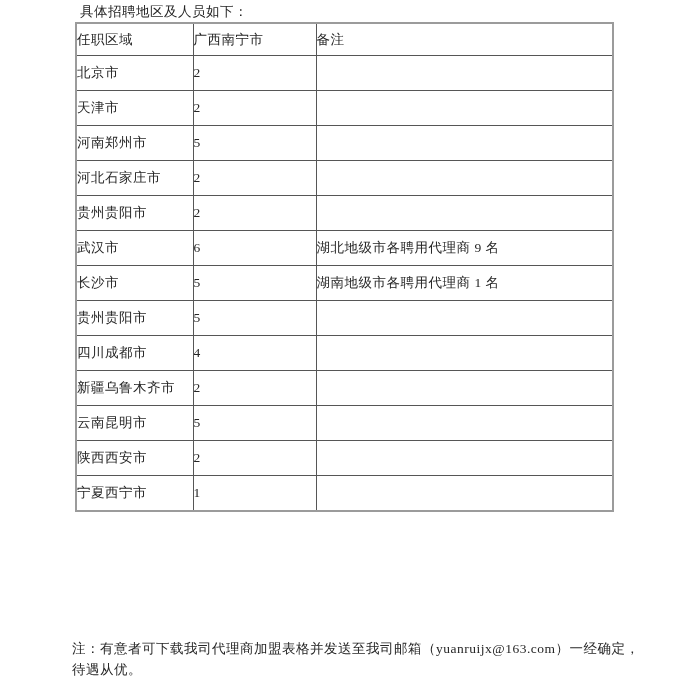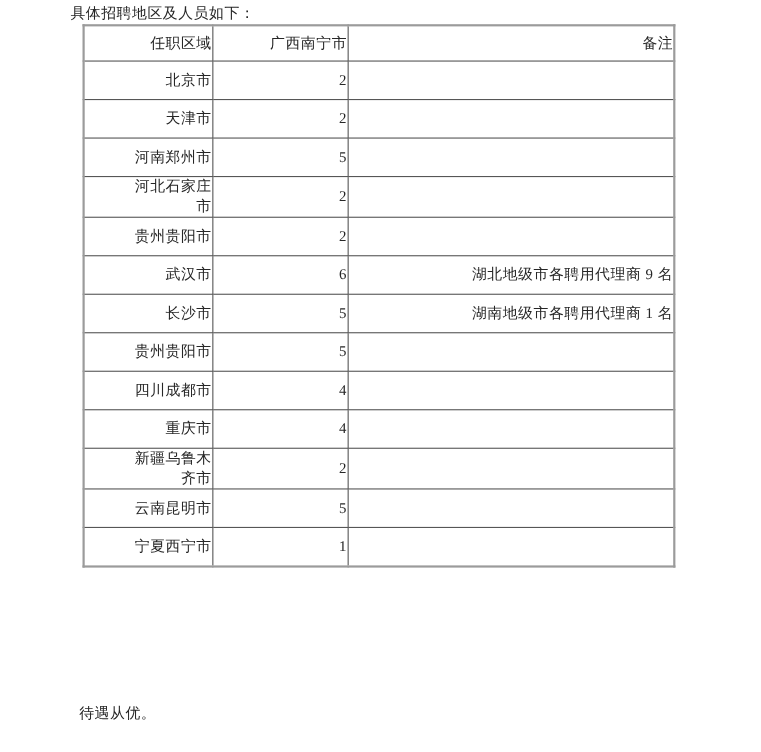--- a/index.html
+++ b/index.html
@@ -10,48 +10,48 @@
   body {
     width: 692px;
     height: 684px;
     position: relative;
     font-family: "Liberation Serif", "DejaVu Serif", serif;
     color: #262626;
     overflow: hidden;
   }
   .intro {
     position: absolute;
-    left: 64px;
+    left: 80px;
     top: 3px;
     font-size: 13.5px;
     letter-spacing: 0.5px;
     white-space: nowrap;
   }
   table.recruit {
     position: absolute;
     left: 75px;
     top: 22px;
     width: 537px;
     border-collapse: collapse;
     table-layout: fixed;
     border: 2px solid #9b9b9b;
   }
   table.recruit th,
   table.recruit td {
     border: 1px solid #565656;
     font-weight: normal;
-    text-align: right;
+    text-align: left;
     vertical-align: middle;
     font-size: 13.5px;
     letter-spacing: 0.5px;
     padding: 0;
     overflow: hidden;
   }
   table.recruit thead th { height: 31px; }
-  table.recruit tbody td { height: 34px; padding-left: 36px; }
+  table.recruit tbody td { height: 34px; }
   col.c-region { width: 117px; }
   col.c-count  { width: 123px; }
   col.c-remark { width: 297px; }
   .note {
     position: absolute;
     left: 72px;
     top: 638px;
     font-size: 13.5px;
     letter-spacing: 0.5px;
     line-height: 21px;
@@ -117,37 +117,40 @@
         <td>贵州贵阳市</td>
         <td>5</td>
         <td></td>
       </tr>
       <tr>
         <td>四川成都市</td>
         <td>4</td>
         <td></td>
       </tr>
       <tr>
-        <td>重庆市</td>
-        <td>4</td>
-        <td></td>
-      </tr>
-      <tr>
         <td>新疆乌鲁木齐市</td>
         <td>2</td>
         <td></td>
       </tr>
       <tr>
         <td>云南昆明市</td>
         <td>5</td>
+        <td></td>
+      </tr>
+      <tr>
+        <td>陕西西安市</td>
+        <td>2</td>
         <td></td>
       </tr>
       <tr>
         <td>宁夏西宁市</td>
         <td>1</td>
         <td></td>
       </tr>
     </tbody>
 </table>
 
 <div class="note">
+  <div class="line">
+    <span>注：有意者可下载我司代理商加盟表格并发送至我司邮箱（</span><span>yuanruijx@163.com</span><span>）一经确定，</span>
+  </div>
   <div class="line">待遇从优。</div>
 </div>
 
 </body></html>

